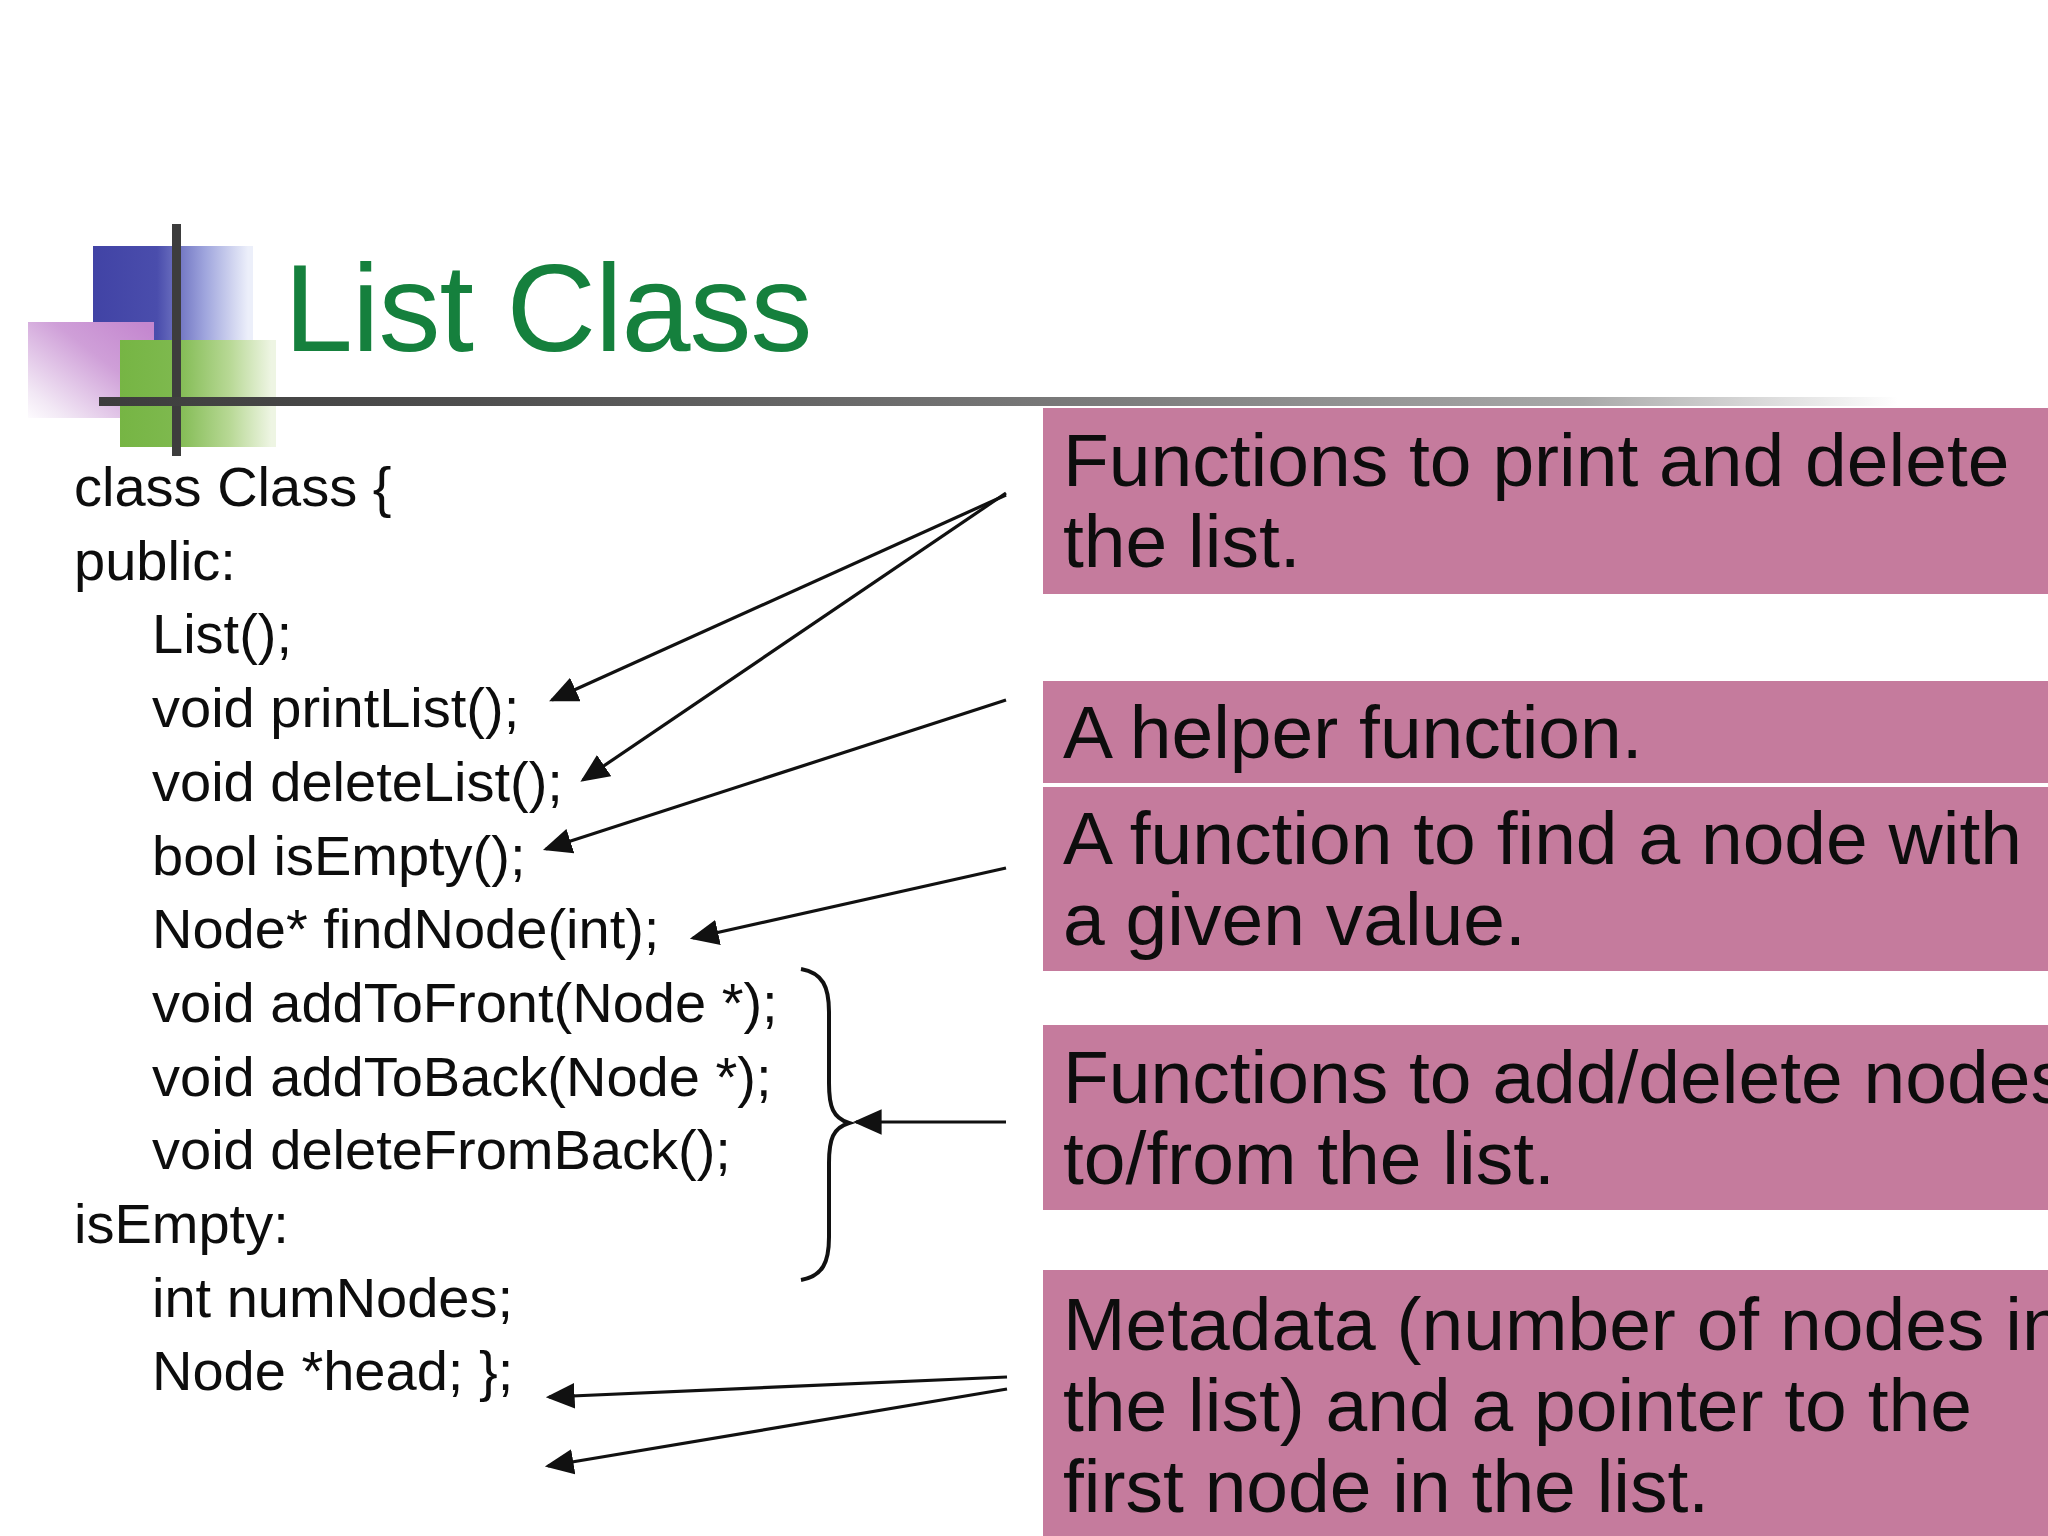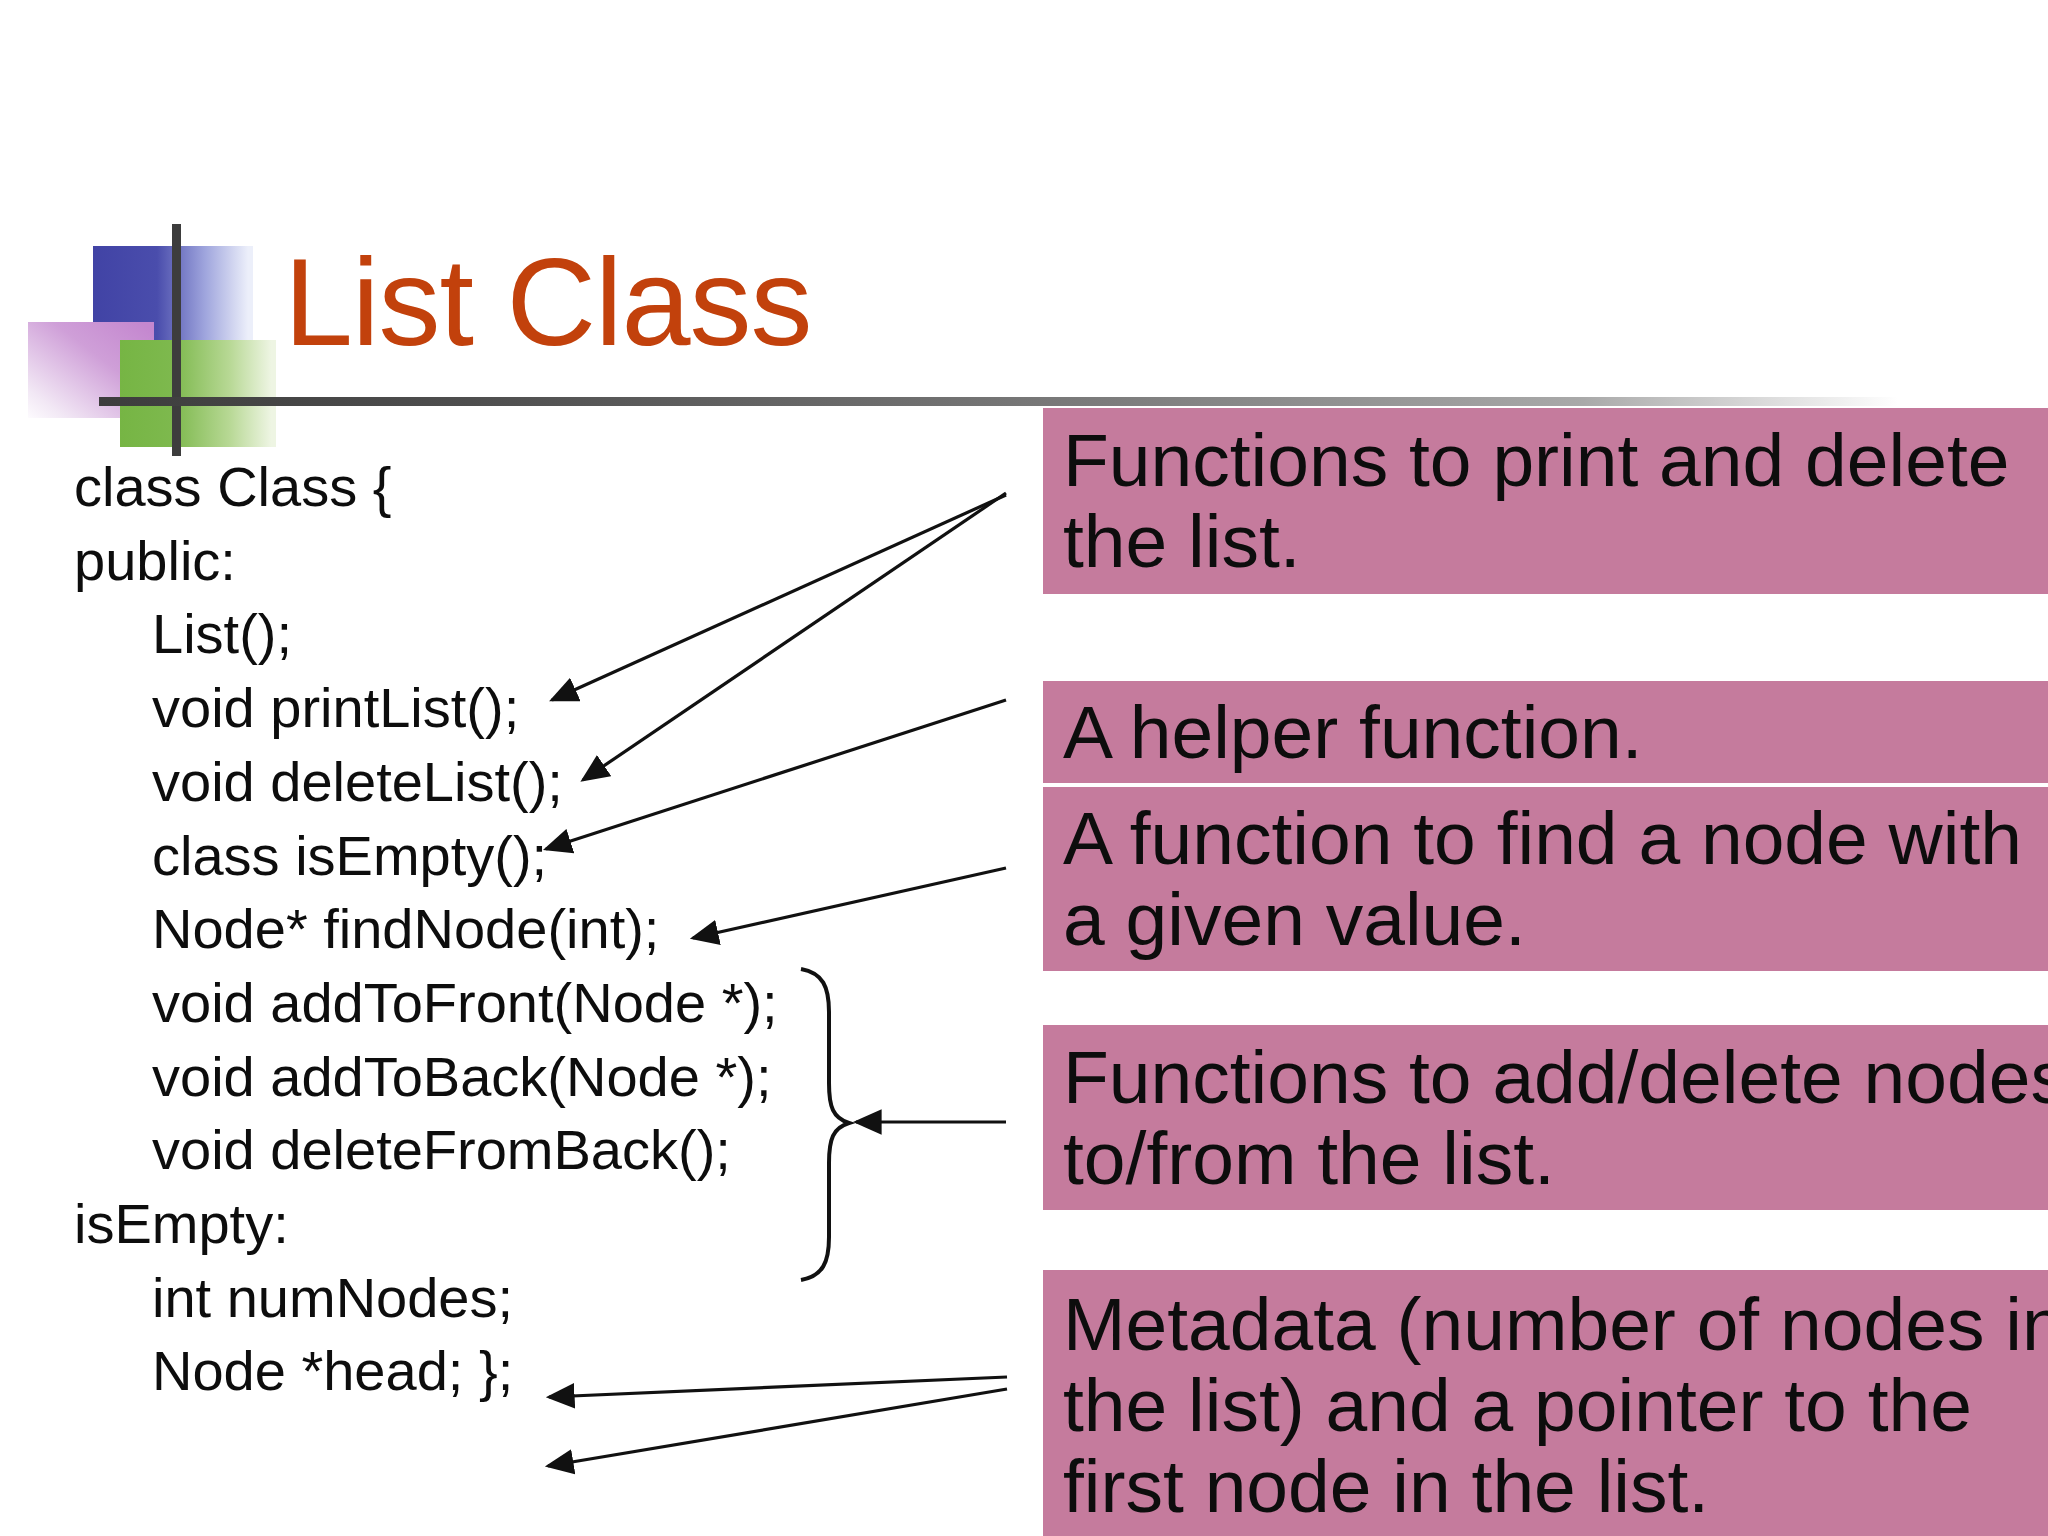--- a/index.html
+++ b/index.html
@@ -12,22 +12,22 @@
     background:linear-gradient(to right,#4143a5 0%,#4a4dac 40%,#9fa5dd 70%,#eceffa 97%);}
   .logo-violet{left:28px;top:322px;width:126px;height:96px;
     background:linear-gradient(to bottom left,#c487cf 5%,#cf9fd8 40%,#f2e8f5 85%,#fdfbfe 100%);}
   .logo-green{left:120px;top:340px;width:156px;height:107px;
     background:linear-gradient(to right,#76b544 0%,#7eb94e 35%,#b7d894 70%,#eef5e3 97%);}
   .crosshair-v{position:absolute;left:172px;top:224px;width:9px;height:232px;background:#3d3d3d;}
   .title-rule{position:absolute;left:99px;top:397px;width:1855px;height:9px;
     background:linear-gradient(to right,#3d3d3d 0%,#4e4e4e 20%,#7d7d7d 55%,#a9a9a9 80%,rgba(185,185,185,0) 97%);}
 
   
-  .slide-title{position:absolute;left:284px;top:240px;font-size:124px;line-height:1;
-    color:#c2410c;letter-spacing:-1px;white-space:nowrap;text-align:right;}
+  .slide-title{position:absolute;left:284px;top:246px;font-size:124px;line-height:1;
+    color:#15803d;letter-spacing:-1px;white-space:nowrap;text-align:right;}
 
   
   .code{position:absolute;left:74px;top:450px;font-size:56px;line-height:73.7px;
     color:#0d0d0d;white-space:nowrap;}
   .code .ind-1{padding-left:55px;}
   .code .ind-2{padding-left:78px;}
 
   
   .callout{position:absolute;left:1008px;width:1040px;background:#c57b9d;color:#0d0d0d;
     font-size:75px;line-height:81px;display:flex;flex-direction:column;justify-content:center;
@@ -55,21 +55,21 @@
   <div class="title-rule"></div>
 
   <div class="slide-title">List Class</div>
 
   <div class="code">
     <div class="ind-0">class Class {</div>
     <div class="ind-0">public:</div>
     <div class="ind-2">List();</div>
     <div class="ind-2">void printList();</div>
     <div class="ind-2">void deleteList();</div>
-    <div class="ind-2">class isEmpty();</div>
+    <div class="ind-2">bool isEmpty();</div>
     <div class="ind-2">Node* findNode(int);</div>
     <div class="ind-2">void addToFront(Node *);</div>
     <div class="ind-2">void addToBack(Node *);</div>
     <div class="ind-2">void deleteFromBack();</div>
     <div class="ind-0">isEmpty:</div>
     <div class="ind-2">int numNodes;</div>
     <div class="ind-2">Node *head; };</div>
   </div>
 
   <div class="callout callout-1">

